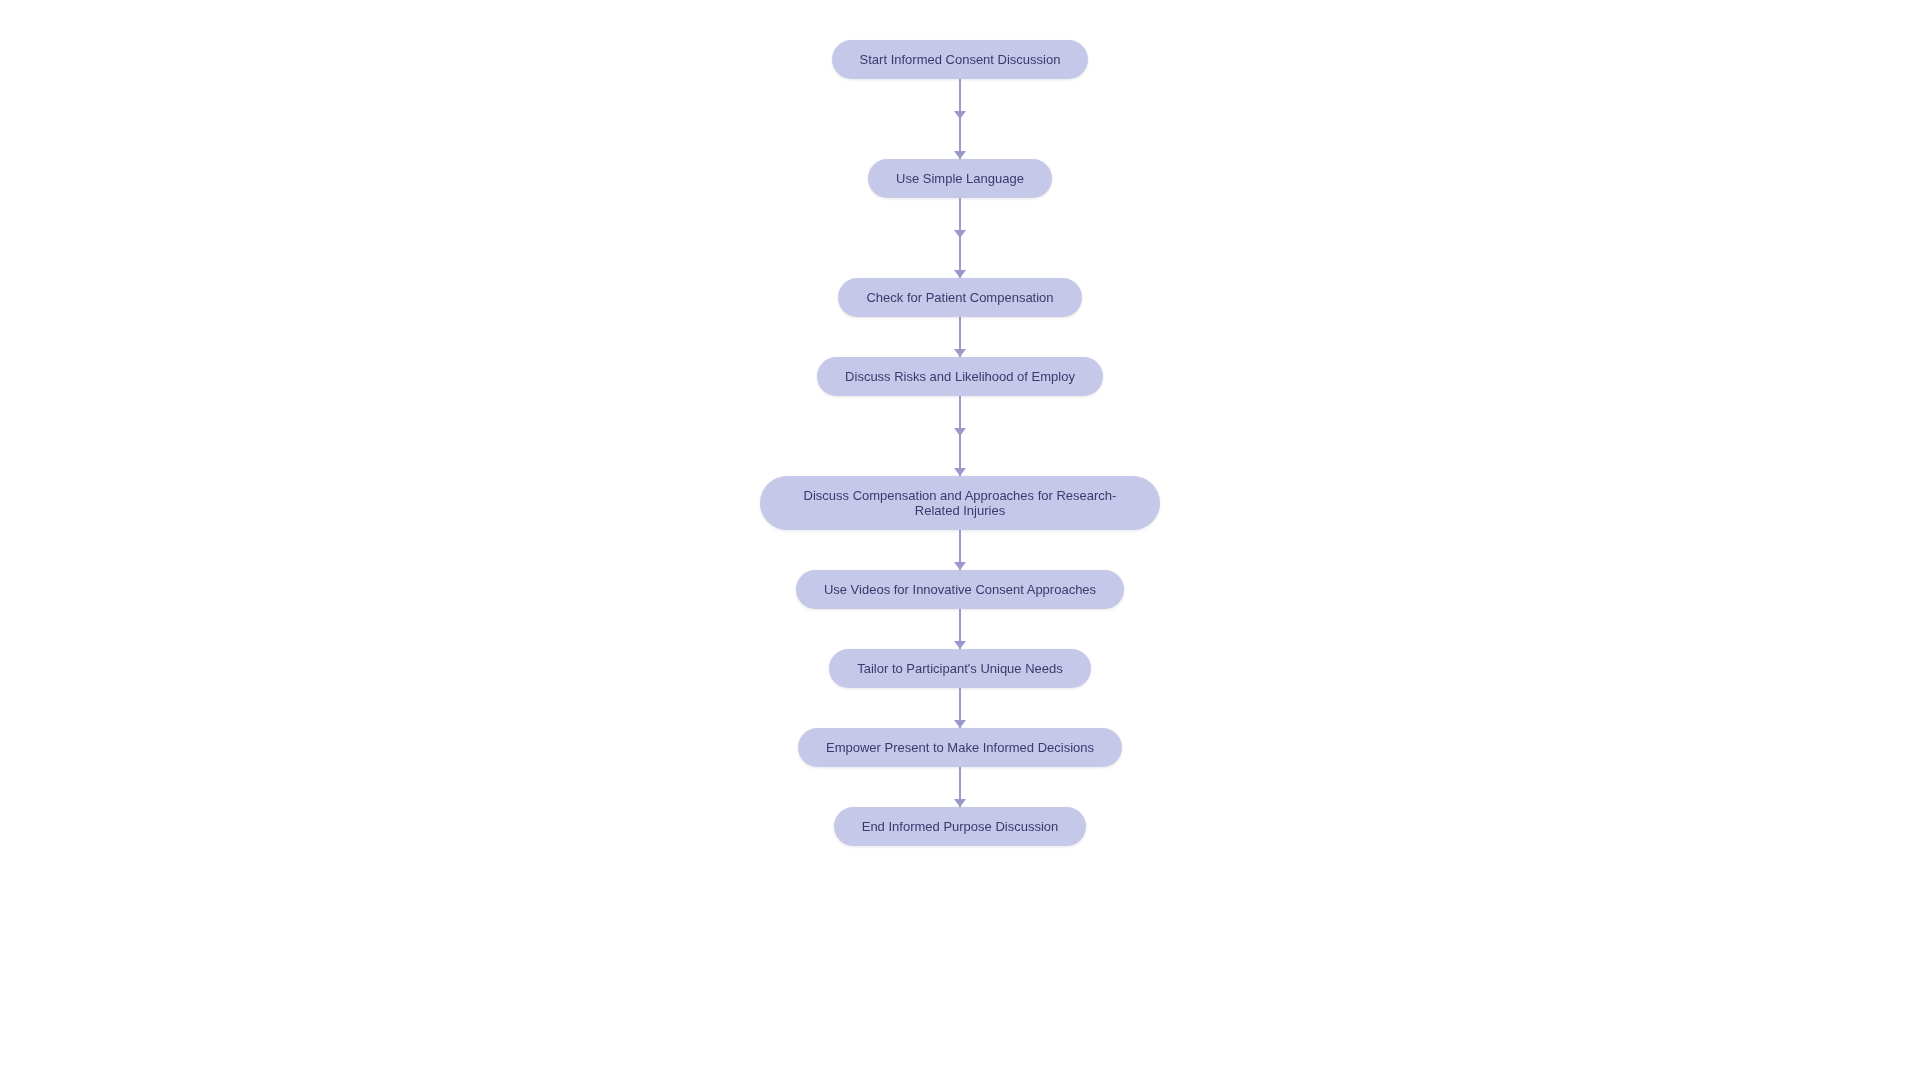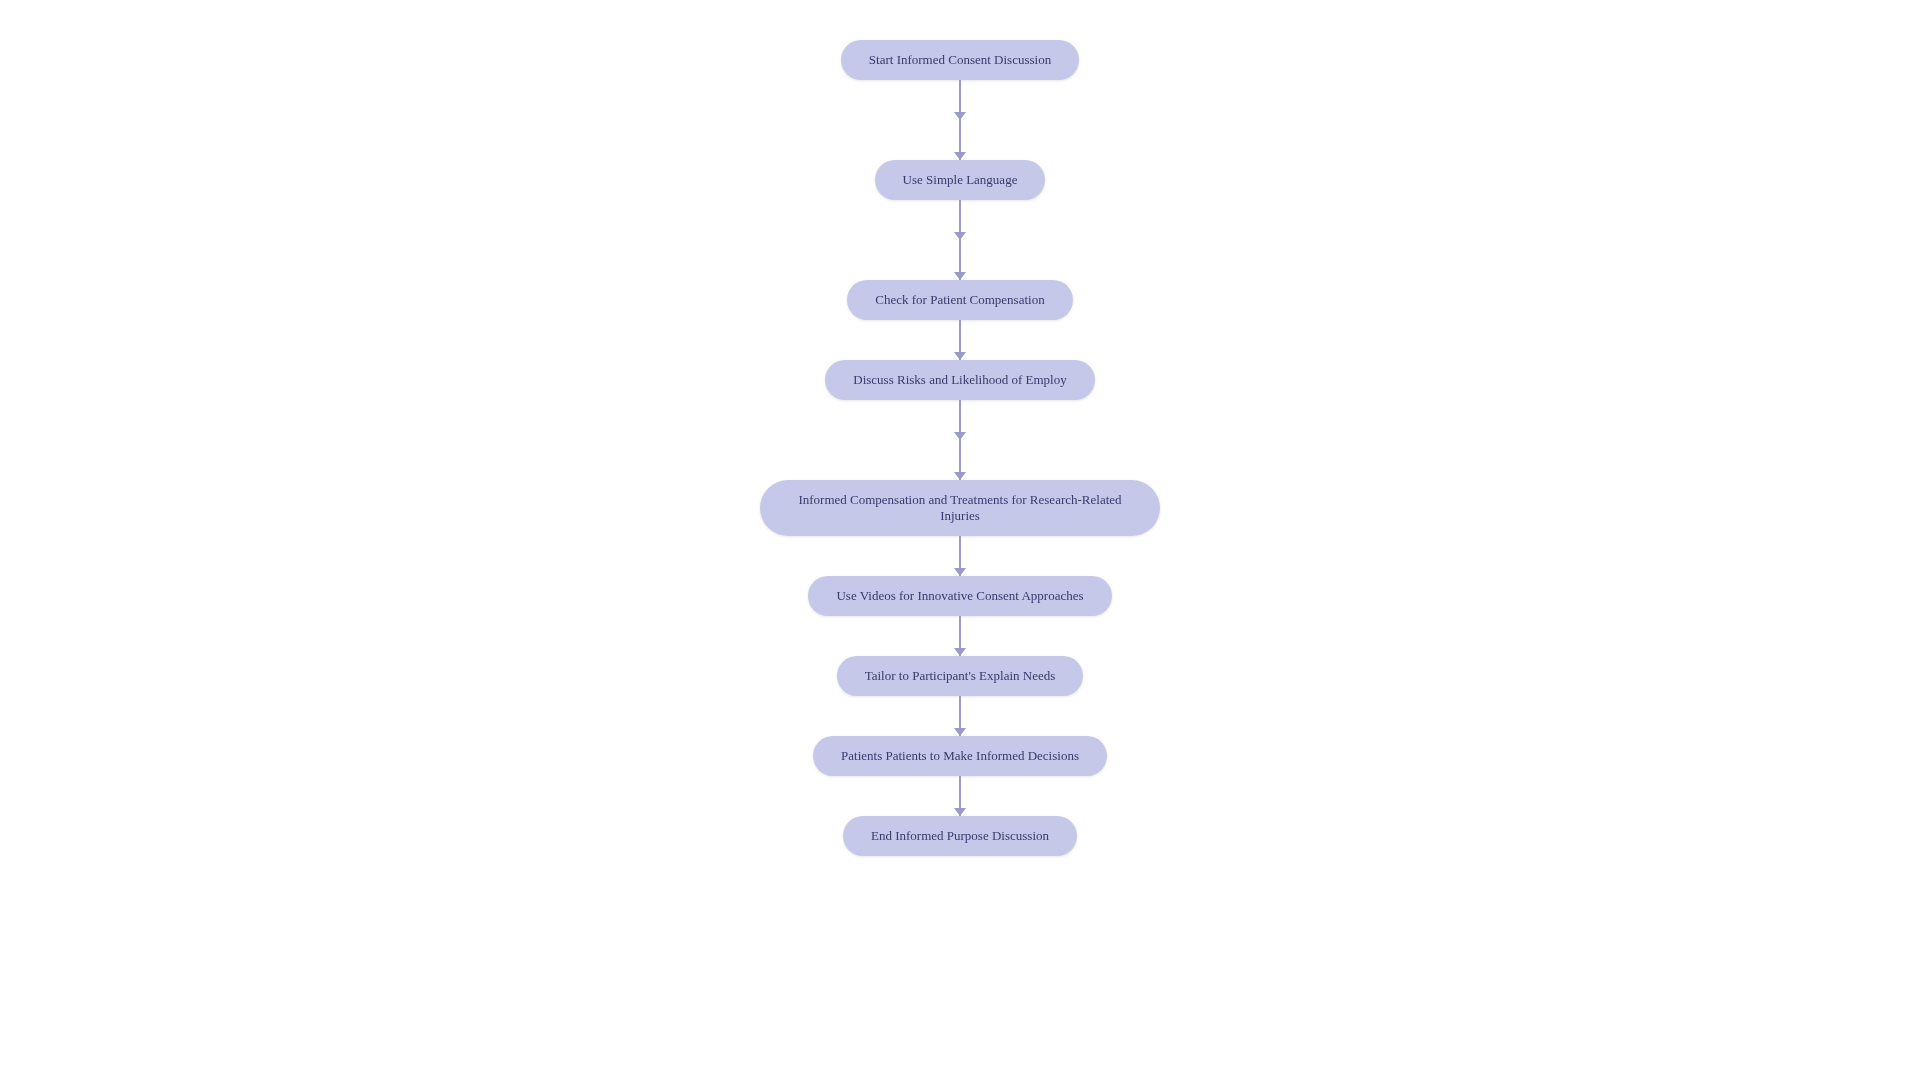--- a/index.html
+++ b/index.html
@@ -18,21 +18,20 @@
       align-items: flex-start;
       padding: 20px 0;
     }
 
     .flowchart-container {
       display: flex;
       flex-direction: column;
       align-items: center;
       width: 100%;
       padding: 20px 0;
-      font-family: Liberation Serif, serif;
     }
 
     .flow-node {
       background: #c5c8e8;
       border-radius: 50px;
       padding: 12px 28px;
       font-size: 13px;
       color: #3a3a6e;
       text-align: center;
       white-space: nowrap;
@@ -83,27 +82,27 @@
   <div class="connector"></div>
 
   <div class="flow-node">Check for Patient Compensation</div>
   <div class="connector"></div>
 
   <div class="flow-node">Discuss Risks and Likelihood of Employ</div>
   <div class="connector"></div>
 
   <div class="connector"></div>
 
-  <div class="flow-node wide">Informed Compensation and Treatments for Research-Related Injuries</div>
+  <div class="flow-node wide">Discuss Compensation and Approaches for Research-Related Injuries</div>
   <div class="connector"></div>
 
   <div class="flow-node">Use Videos for Innovative Consent Approaches</div>
   <div class="connector"></div>
 
-  <div class="flow-node">Tailor to Participant's Explain Needs</div>
+  <div class="flow-node">Tailor to Participant's Unique Needs</div>
   <div class="connector"></div>
 
-  <div class="flow-node">Patients Patients to Make Informed Decisions</div>
+  <div class="flow-node">Empower Present to Make Informed Decisions</div>
   <div class="connector"></div>
 
   <div class="flow-node">End Informed Purpose Discussion</div>
 
 </div>
 
 </body></html>

